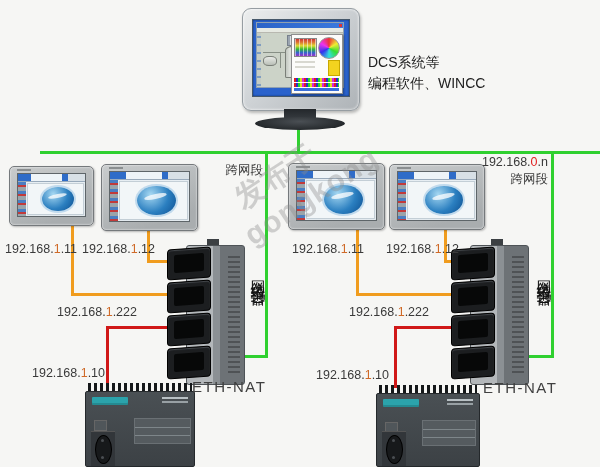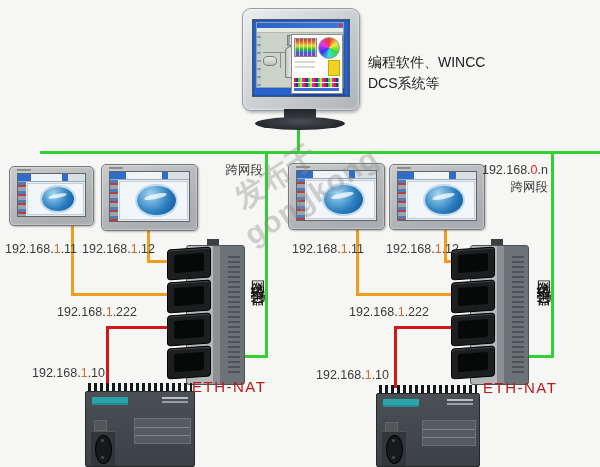--- a/index.html
+++ b/index.html
@@ -10,21 +10,21 @@
     color:#1c1c1c;
   }
   
   .title{position:absolute;left:6px;top:8px;font-size:22px;letter-spacing:.5px;color:#141414;}
   .eth-label{position:absolute;left:42px;top:123px;font-size:19px;color:#141414;}
   .caption{position:absolute;left:368px;top:52px;font-size:14px;line-height:21px;color:#222;}
   .ip{position:absolute;font-size:12.5px;color:#3a3a3a;white-space:nowrap;z-index:6;}
   .ip .mid{color:#cf6a28;}
   .cross{position:absolute;width:78px;text-align:right;font-size:12.5px;line-height:17px;color:#3a3a3a;z-index:6;}
   .cross .mid{color:#e02020;}
-  .natlbl{position:absolute;font-size:15px;letter-spacing:1.5px;color:#b91c1c;z-index:6;}
+  .natlbl{position:absolute;font-size:15px;letter-spacing:1.5px;color:#404040;z-index:6;}
   .vlabel{position:absolute;writing-mode:vertical-rl;text-orientation:upright;
           font-size:15px;letter-spacing:3px;color:#111;font-weight:500;z-index:6;}
   
   .wire{position:absolute;z-index:1;}
   .green{background:#2fd02f;}
   .orange{background:#f09c1e;}
   .red{background:#d01818;}
   
   .monitor{position:absolute;left:240px;top:6px;width:122px;height:124px;z-index:2;}
   .bezel{position:absolute;left:2px;top:2px;width:116px;height:101px;border-radius:9px;
@@ -169,22 +169,22 @@
         <div class="strip" style="top:43px;"></div>
         <div class="strip" style="top:48px;"></div>
         <div class="btnrow"></div>
       </div>
     </div>
     <div class="neck"></div>
     <div class="mbase"></div>
   </div>
 
   <div class="caption">
+    <div>DCS系统等</div>
     <div>编程软件、WINCC</div>
-    <div>DCS系统等</div>
   </div>
 
   <div class="hmi" style="left:9px;top:166px;width:83px;height:58px;">
     <div class="hmi-mark"></div>
     <div class="hmi-screen">
       <div class="hmi-top"></div>
       <div class="hmi-side"></div>
       <div class="hmi-main">
         <div class="hmi-globe"></div>
       </div>
@@ -217,21 +217,21 @@
       <div class="hmi-side"></div>
       <div class="hmi-main">
         <div class="hmi-globe"></div>
       </div>
     </div>
   </div>
 
   <div class="cross" style="left:185px;top:162px;">
     <div>跨网段</div>
   </div>
-  <div class="cross" style="left:470px;top:162px;">
+  <div class="cross" style="left:470px;top:154px;">
     <div><span>192.168.</span><span class="mid">0</span><span>.n</span></div>
     <div>跨网段</div>
   </div>
 
   <div class="ip" style="left:5px;top:242px;"><span>192.168.</span><span class="mid">1</span><span>.11</span></div>
   <div class="ip" style="left:82px;top:242px;"><span>192.168.</span><span class="mid">1</span><span>.12</span></div>
   <div class="ip" style="left:292px;top:242px;"><span>192.168.</span><span class="mid">1</span><span>.11</span></div>
   <div class="ip" style="left:386px;top:242px;"><span>192.168.</span><span class="mid">1</span><span>.12</span></div>
 
   <div class="ip" style="left:57px;top:305px;"><span>192.168.</span><span class="mid">1</span><span>.222</span></div>

